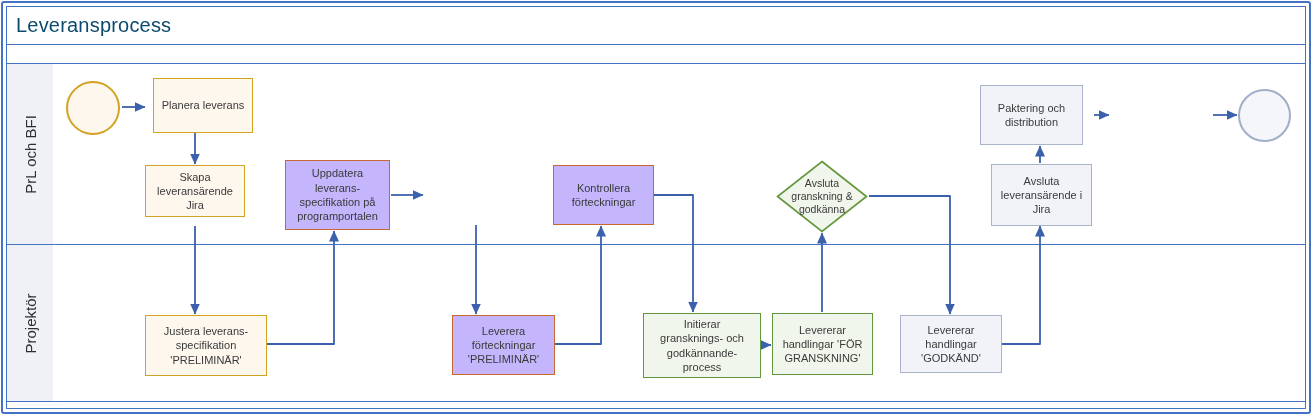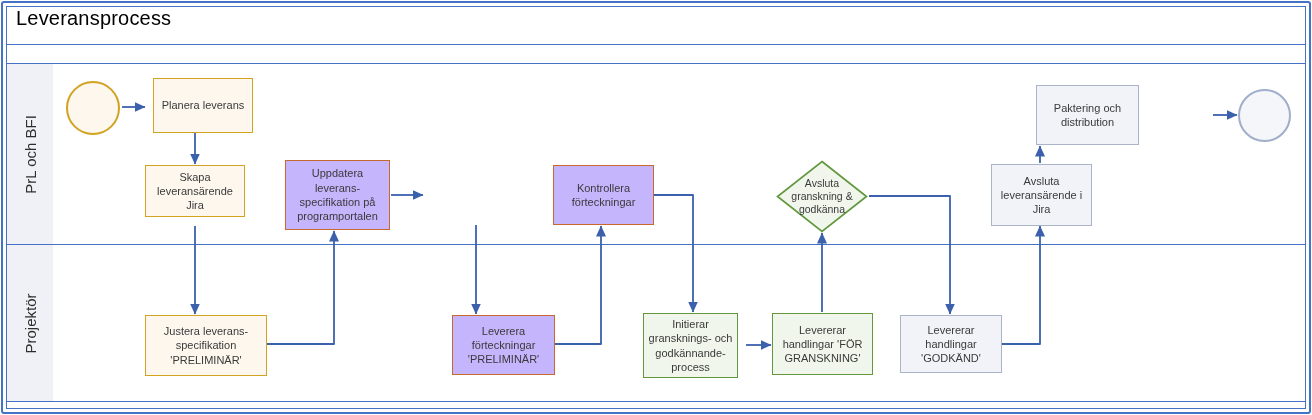--- a/index.html
+++ b/index.html
@@ -6,22 +6,22 @@
   #app {
     position:relative; width:1312px; height:415px;
     font-family:"Liberation Sans", sans-serif; color:#3a3a3a;
     background:#ffffff; overflow:hidden;
   }
   
   .outer-frame { position:absolute; inset:1px; border:2px solid #4472C4; border-radius:3px; }
   .pool { position:absolute; left:6px; top:6px; right:6px; bottom:6px;
           border:1.5px solid #4472C4; display:flex; flex-direction:column; }
   .title-bar { height:37px; flex:none; border-bottom:1.5px solid #4472C4;
-               display:flex; align-items:flex-start; padding-left:9px;
-               font-size:20px; color:#000000; letter-spacing:0.2px; background:#fff; }
+               display:flex; align-items:center; padding-left:9px;
+               font-size:20px; color:#0c4a6e; letter-spacing:0.2px; background:#fff; }
   .phase-band { height:18px; flex:none; border-bottom:1.5px solid #4472C4; background:#fff; }
   .lane { flex:none; display:flex; background:#fff; }
   .lane-1 { height:180px; border-bottom:1.5px solid #4472C4; }
   .lane-2 { height:156px; border-bottom:1.5px solid #4472C4; }
   .lane-label { width:46px; flex:none; background:#F0F1F6; display:flex;
                 align-items:center; justify-content:center; overflow:hidden; }
   .lane-label span { transform:rotate(-90deg); white-space:nowrap;
                      font-size:15px; color:#2e2e2e; }
   .bottom-strip { flex:1; background:#fff; }
 
@@ -119,35 +119,35 @@
     </svg>
     <div class="dia-label">Avsluta
 granskning &amp;
 godkänna</div>
   </div>
 
   <div class="node n-gray" style="left:991px; top:164px; width:101px; height:62px;">Avsluta
 leveransärende i
 Jira</div>
 
-  <div class="node n-gray" style="left:1036px; top:85px; width:103px; height:60px;">Paktering och
+  <div class="node n-gray" style="left:980px; top:85px; width:103px; height:60px;">Paktering och
 distribution</div>
 
 
   <div class="event event-end"></div>
 
   <div class="node n-yellow" style="left:145px; top:315px; width:122px; height:61px;">Justera leverans-
 specifikation
 'PRELIMINÄR'</div>
 
   <div class="node n-orange" style="left:423px; top:315px; width:103px; height:60px;margin-left:29px;">Leverera
 förteckningar
 'PRELIMINÄR'</div>
 
-  <div class="node n-green" style="left:643px; top:313px; width:95px; height:65px;">Initierar
+  <div class="node n-green" style="left:643px; top:313px; width:118px; height:65px;">Initierar
 gransknings- och
 godkännande-
 process</div>
 
   <div class="node n-green" style="left:772px; top:313px; width:101px; height:62px;">Levererar
 handlingar 'FÖR
 GRANSKNING'</div>
 
   <div class="node n-gray" style="left:900px; top:315px; width:102px; height:58px;">Levererar
 handlingar

